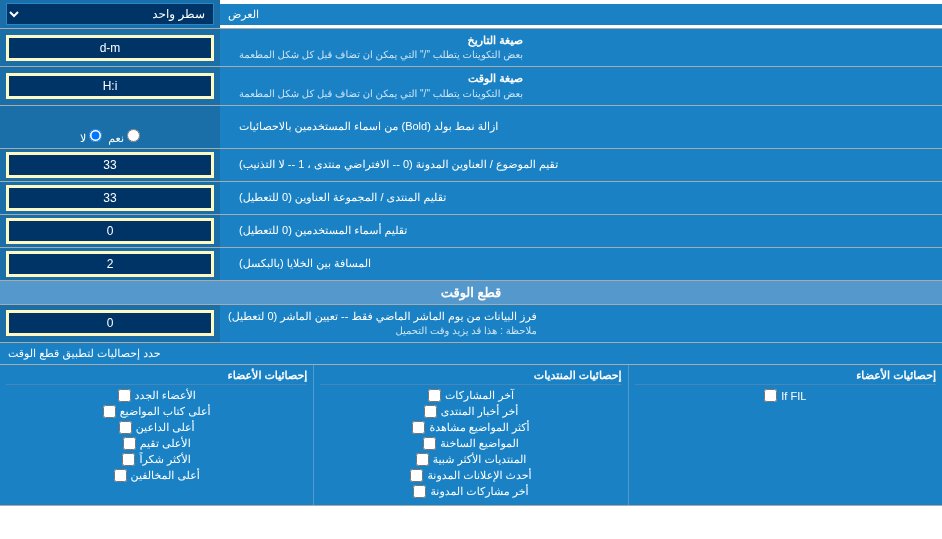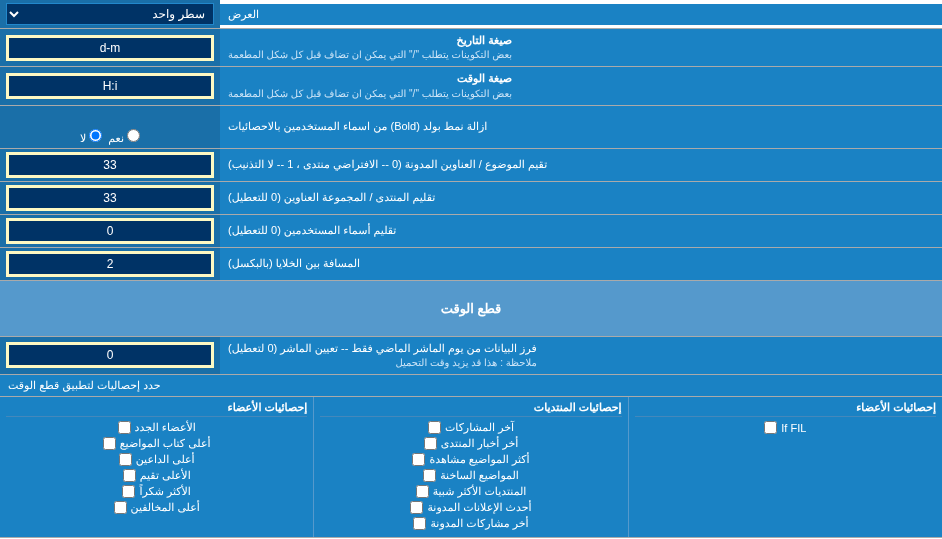--- a/index.html
+++ b/index.html
@@ -14,21 +14,21 @@
       display: flex;
       align-items: stretch;
       border-bottom: 1px solid #aaa;
       min-height: 28px;
     }
 
     .label-cell {
       background: #1a82c4;
       color: #fff;
       flex: 1;
-      padding: 4px 8px;
+      padding: 4px 19px;
       display: flex;
       align-items: center;
       justify-content: flex-end;
       text-align: right;
       font-size: 11px;
       line-height: 1.4;
     }
 
     .input-cell {
       background: #1a6fa8;
@@ -148,21 +148,21 @@
       color: #fff;
       font-size: 11px;
       justify-content: flex-end;
     }
 
     .section-title-row {
       background: #5599cc;
       color: #fff;
       font-weight: bold;
       text-align: center;
-      padding: 20px 8px;
+      padding: 4px 8px;
       border-bottom: 1px solid #aaa;
       font-size: 13px;
     }
 
     .cutoff-row {
       display: flex;
       align-items: stretch;
       border-bottom: 1px solid #aaa;
       min-height: 36px;
     }

